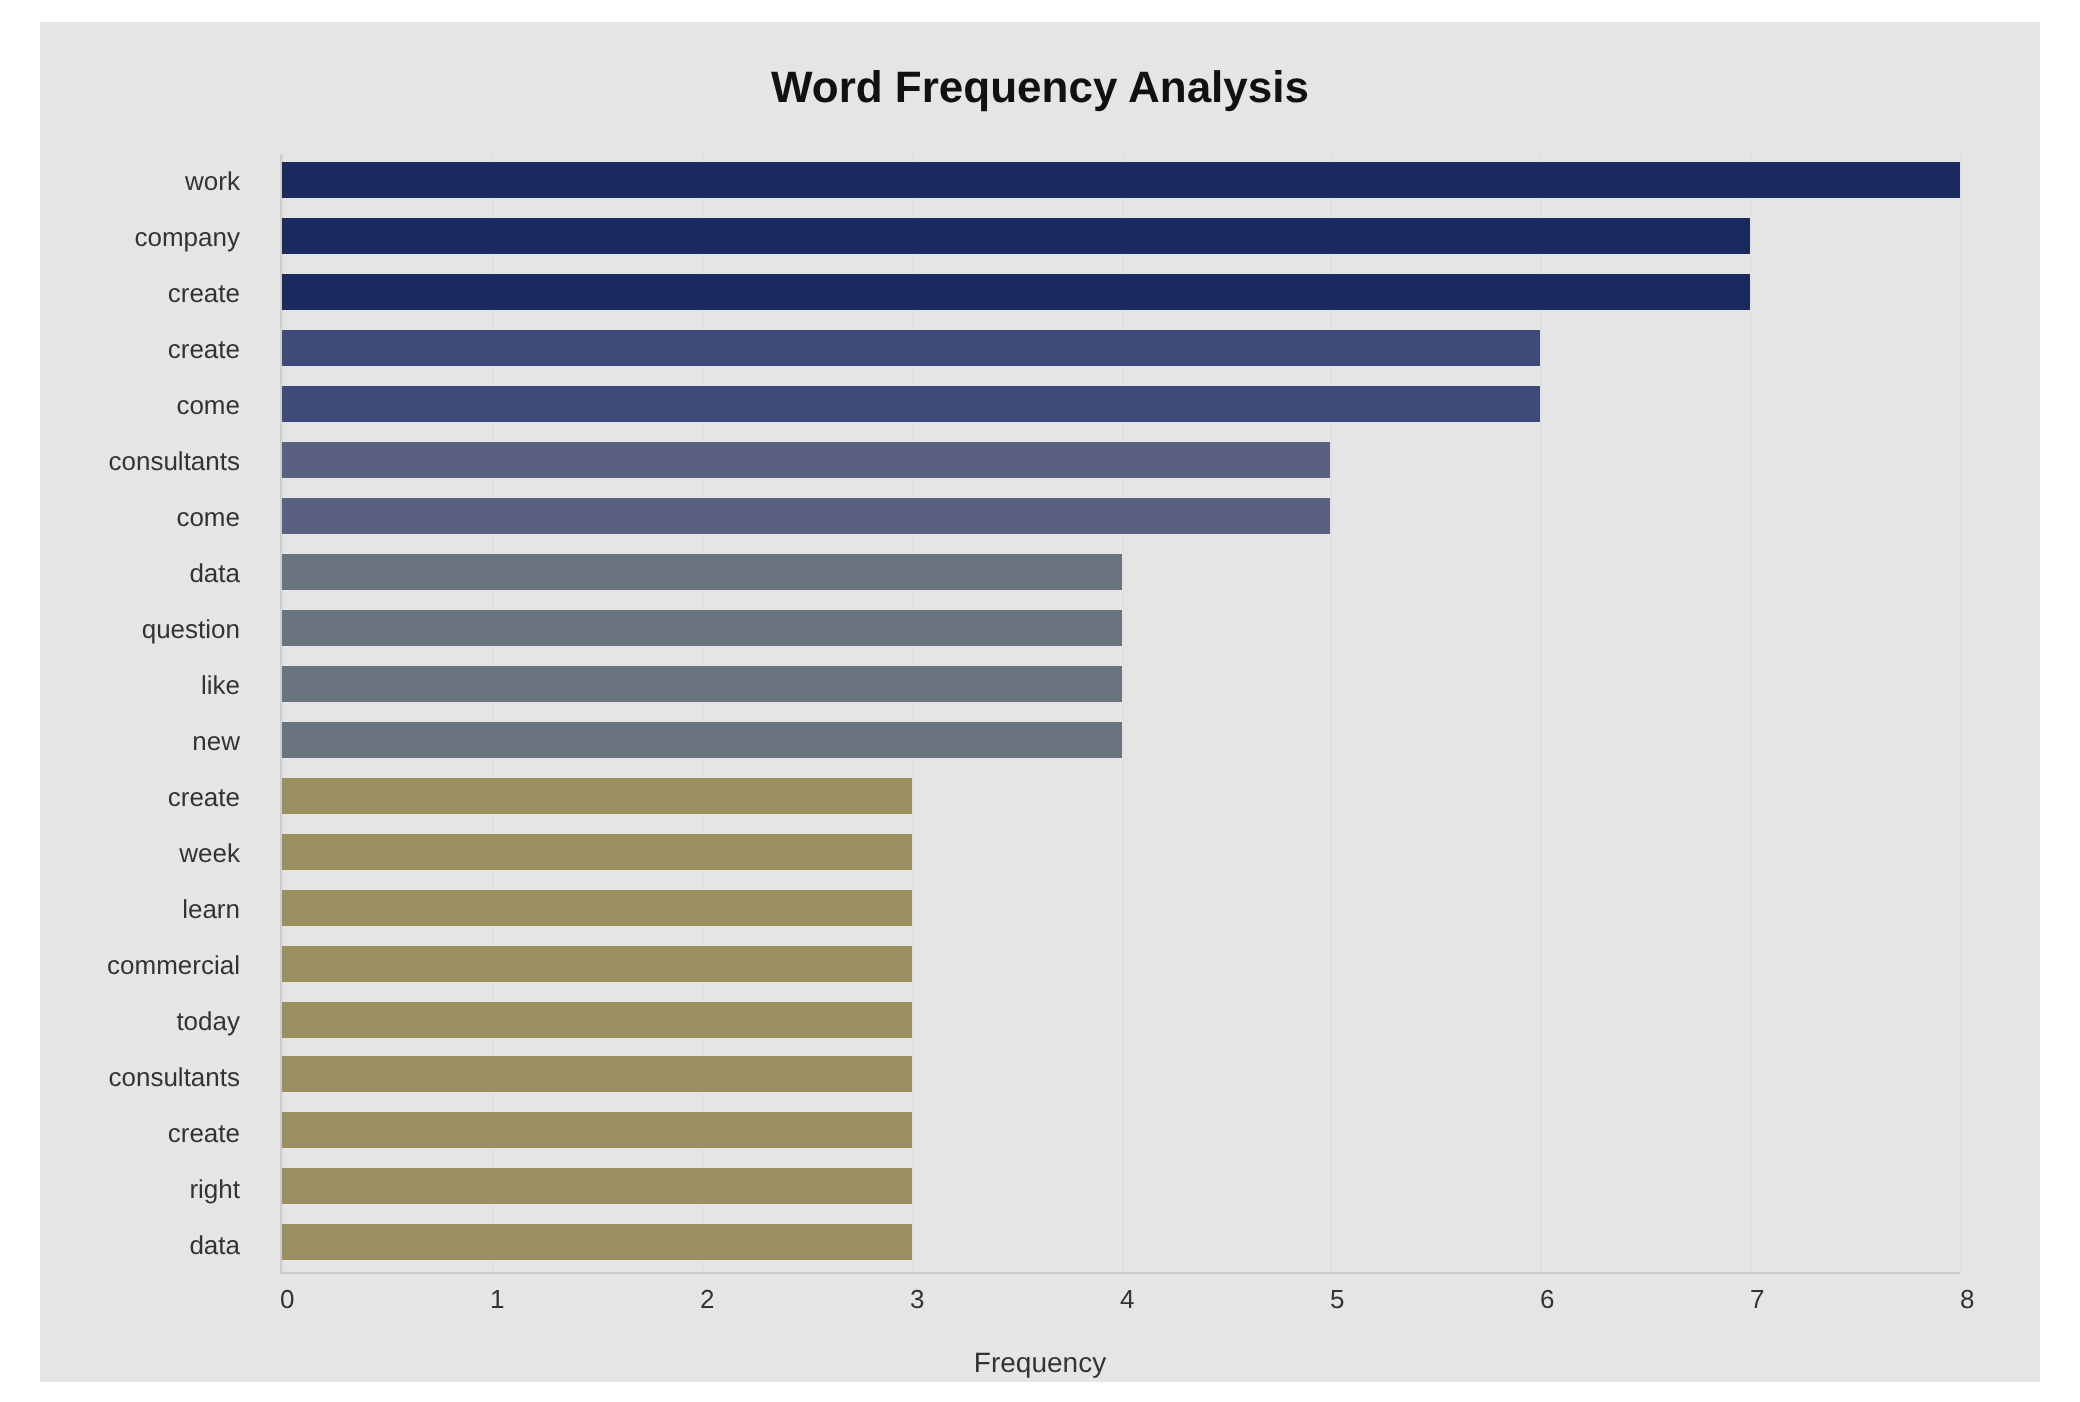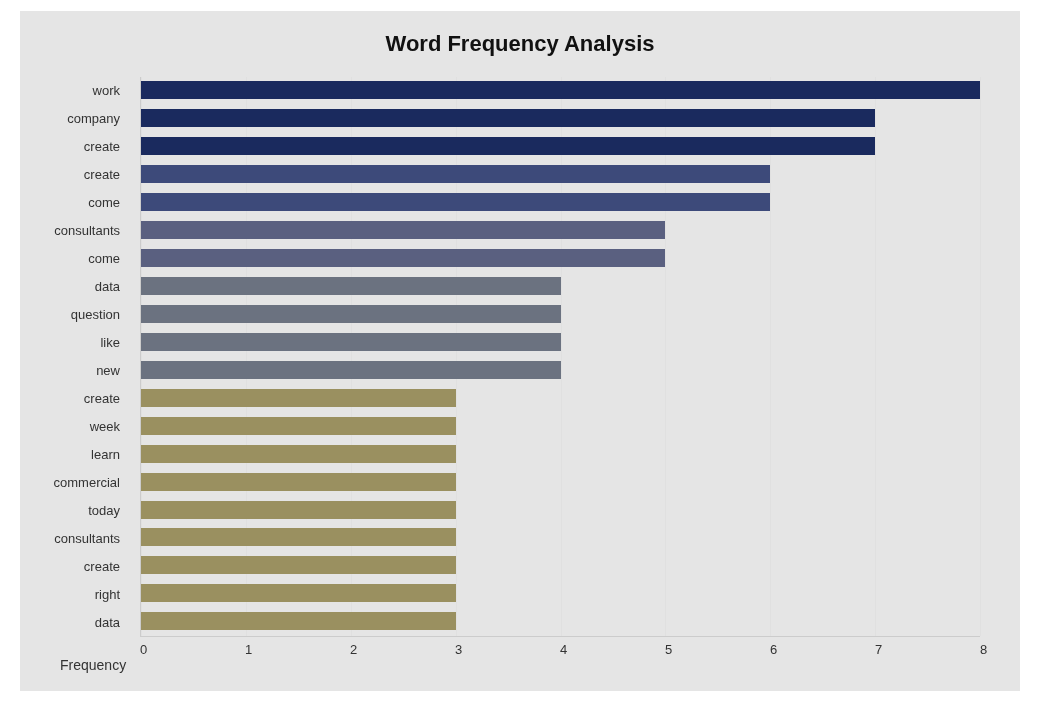--- a/index.html
+++ b/index.html
@@ -92,24 +92,24 @@
       margin-top: 5px;
       padding-left: 0;
     }
     .x-label {
       font-size: 13px;
       color: #333;
       width: 0;
       text-align: center;
     }
     .x-axis-title {
-      text-align: left;
+      text-align: center;
       font-size: 14px;
       color: #333;
-      margin-top: 0;
+      margin-top: 16px;
       margin-left: -80px;
     }
   </style>
 </head>
 <body>
 
 <div class="chart-container">
   <div class="chart-title">Word Frequency Analysis</div>
 
   <div class="chart-area">

